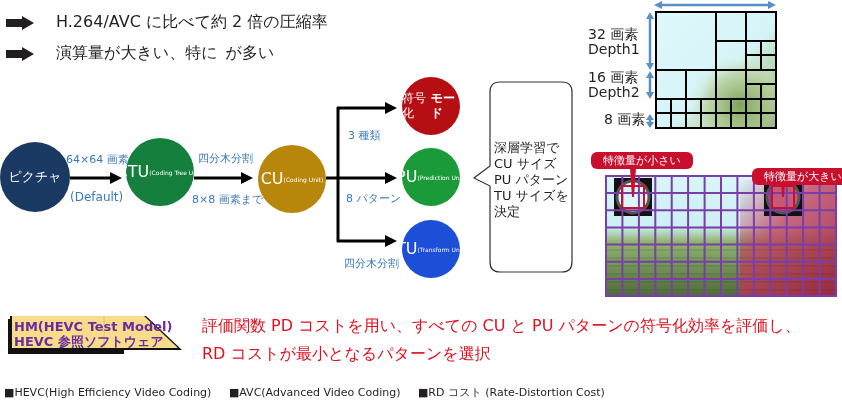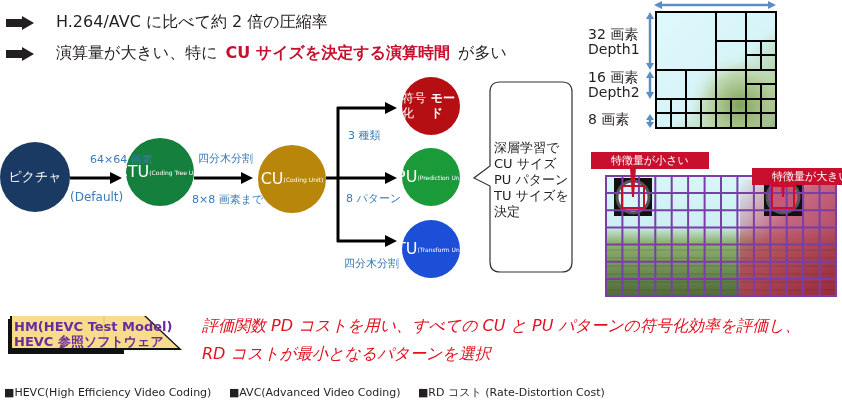--- a/index.html
+++ b/index.html
@@ -7,44 +7,43 @@
   .abs{position:absolute;}
   .bullet-row{position:absolute;left:6px;display:flex;align-items:center;font-size:16px;white-space:nowrap;gap:8px;}
   .bullet-arrow{width:28px;height:14px;margin-right:14px;}
   .hl{color:#c8102e;font-weight:bold;}
   .circle{position:absolute;border-radius:50%;display:flex;flex-direction:row;align-items:center;justify-content:center;color:#fff;}
   .circle .main{font-size:16px;line-height:18px;}
   .circle .sub{font-size:6px;line-height:8px;margin-top:2px;white-space:nowrap;}
   .blue-label{position:absolute;color:#3a7ab8;font-size:11px;white-space:nowrap;}
   .side-label{position:absolute;font-size:14px;line-height:15px;color:#231f20;white-space:nowrap;}
   .callout-text{position:absolute;font-size:13px;line-height:16px;color:#231f20;white-space:nowrap;}
-  .tag{position:absolute;background:#c8102e;color:#fff;font-size:11px;padding:1px 20px;white-space:nowrap;line-height:15px;}
+  .tag{position:absolute;background:#c8102e;color:#fff;font-size:11px;padding:1px 12px;white-space:nowrap;line-height:15px;border-radius:6px;}
   .hm-box{position:absolute;left:6px;top:316px;width:178px;height:38px;}
   .hm-text{position:absolute;left:14px;top:319px;color:#6a2c9c;font-weight:bold;font-size:13px;line-height:15px;white-space:nowrap;}
-  .red-text{position:absolute;left:202px;color:#e0101e;font-size:16px;white-space:nowrap;font-style:italic;}
+  .red-text{position:absolute;left:202px;color:#e0101e;font-size:16px;white-space:nowrap;}
   .footnote{position:absolute;left:4px;top:385px;font-size:11px;color:#231f20;white-space:nowrap;}
   .footnote span{margin-right:14px;}
 </style>
 </head>
 <body>
 
 <div class="bullet-row" style="top:12px;">
   <svg class="bullet-arrow" viewBox="0 0 28 14">
       <rect x="0" y="3" width="17" height="8" fill="#231f20"></rect>
       <polygon points="16,0 28,7 16,14" fill="#231f20"></polygon>
     </svg>
   <span>H.264/AVC に比べて約 2 倍の圧縮率</span>
 </div>
 <div class="bullet-row" style="top:43px;">
   <svg class="bullet-arrow" viewBox="0 0 28 14">
       <rect x="0" y="3" width="17" height="8" fill="#231f20"></rect>
       <polygon points="16,0 28,7 16,14" fill="#231f20"></polygon>
     </svg>
   <span>演算量が大きい、特に </span>
-  <span class="hl">CU サイズを決定する演算時間</span>
   <span>が多い</span>
 </div>
 
 <svg class="abs" style="left:0;top:0;" width="842" height="418">
 
   <line x1="70" y1="178" x2="112" y2="178" stroke="#000" stroke-width="3"></line>
   <polygon points="110,172 122,178 110,184" fill="#000"></polygon>
 
   <line x1="194" y1="178" x2="243" y2="178" stroke="#000" stroke-width="3"></line>
   <polygon points="241,172 253,178 241,184" fill="#000"></polygon>
@@ -78,21 +77,21 @@
 </div>
 <div class="circle" style="left:402px;top:148px;width:58px;height:58px;background:#1b9a3a;">
   <span class="main">PU</span>
   <span class="sub">(Prediction Unit)</span>
 </div>
 <div class="circle" style="left:402px;top:220px;width:58px;height:58px;background:#1d4ed8;">
   <span class="main">TU</span>
   <span class="sub">(Transform Unit)</span>
 </div>
 
-<div class="blue-label" style="left:66px;top:152px;margin-left:24px;">64×64 画素</div>
+<div class="blue-label" style="left:66px;top:152px;">64×64 画素</div>
 <div class="blue-label" style="left:70px;top:190px;font-size:12px;">(Default)</div>
 <div class="blue-label" style="left:198px;top:151px;">四分木分割</div>
 <div class="blue-label" style="left:192px;top:192px;">8×8 画素まで</div>
 <div class="blue-label" style="left:348px;top:128px;">3 種類</div>
 <div class="blue-label" style="left:346px;top:191px;">8 パターン</div>
 <div class="blue-label" style="left:344px;top:256px;">四分木分割</div>
 
 <div class="callout-text" style="left:494px;top:140px;">
   <div>深層学習で</div>
   <div>CU サイズ</div>
@@ -160,21 +159,21 @@
   </g>
 </svg>
 <div class="side-label" style="left:588px;top:27px;">
   <div>32 画素</div>
   <div>Depth1</div>
 </div>
 <div class="side-label" style="left:588px;top:70px;">
   <div>16 画素</div>
   <div>Depth2</div>
 </div>
-<div class="side-label" style="left:588px;top:112px;">
+<div class="side-label" style="left:604px;top:112px;">
   <div>8 画素</div>
 </div>
 
 <svg class="abs" style="left:600px;top:150px;" width="242" height="150">
   <defs>
     <linearGradient id="fmsky" x1="0" y1="0" x2="0" y2="1">
       <stop offset="0" stop-color="#d9f6fa"></stop>
       <stop offset="0.42" stop-color="#cdeef3"></stop>
       <stop offset="0.55" stop-color="#8fb36f"></stop>
       <stop offset="1" stop-color="#4f6b3a"></stop>

